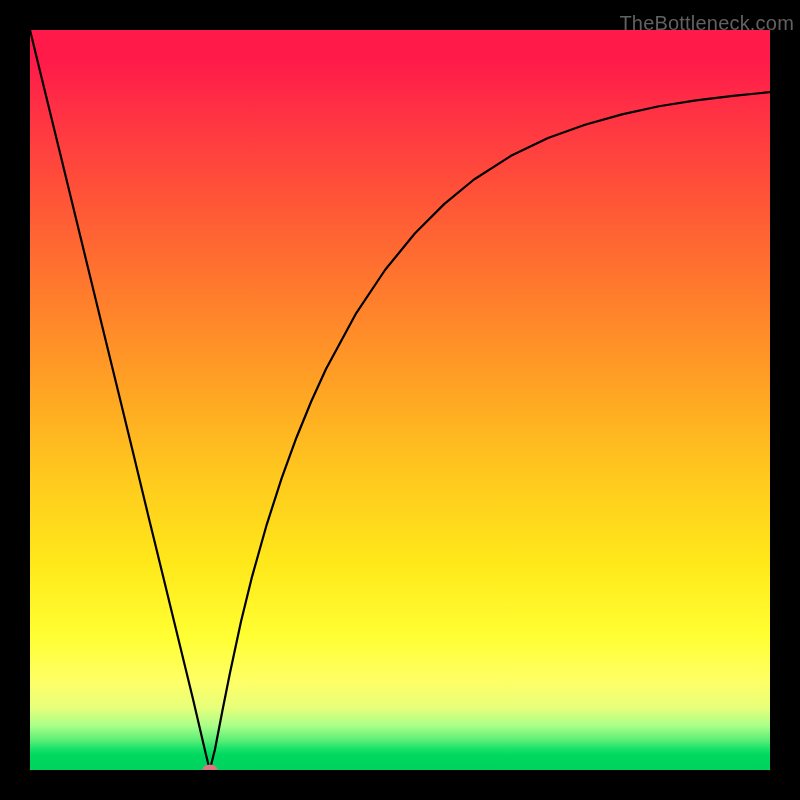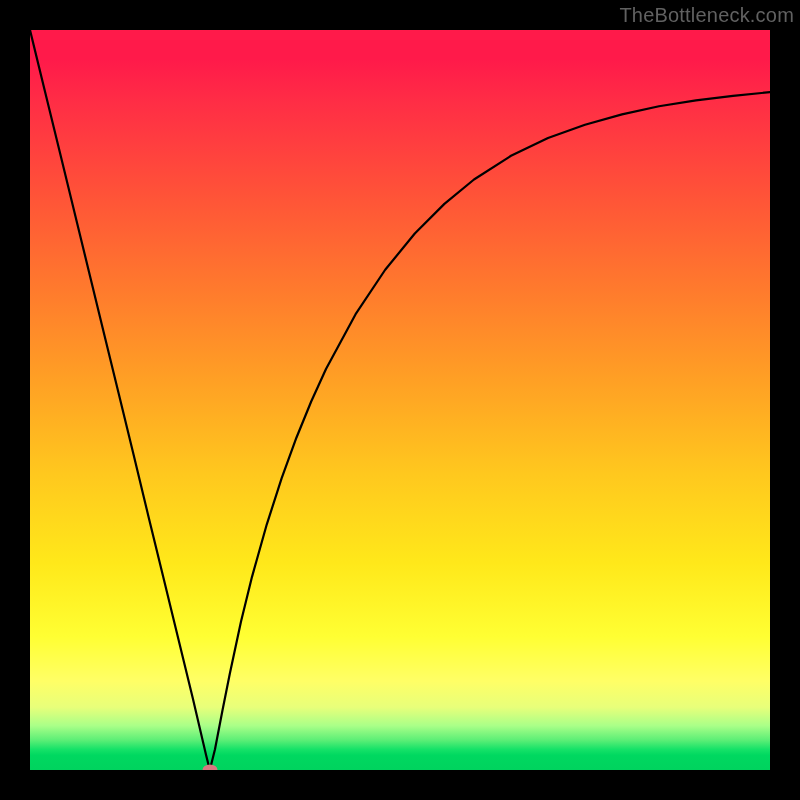--- a/index.html
+++ b/index.html
@@ -12,21 +12,21 @@
     font-family: Arial, Helvetica, sans-serif;
   }
   .frame {
     position: relative;
     width: 800px;
     height: 800px;
     background: #000;
   }
   .watermark {
     position: absolute;
-    top: 4px;
+    top: 12px;
     right: 6px;
     color: #616161;
     font-size: 20px;
     font-weight: 500;
     letter-spacing: 0.2px;
     z-index: 5;
     user-select: none;
   }
   .plot-area {
     position: absolute;

